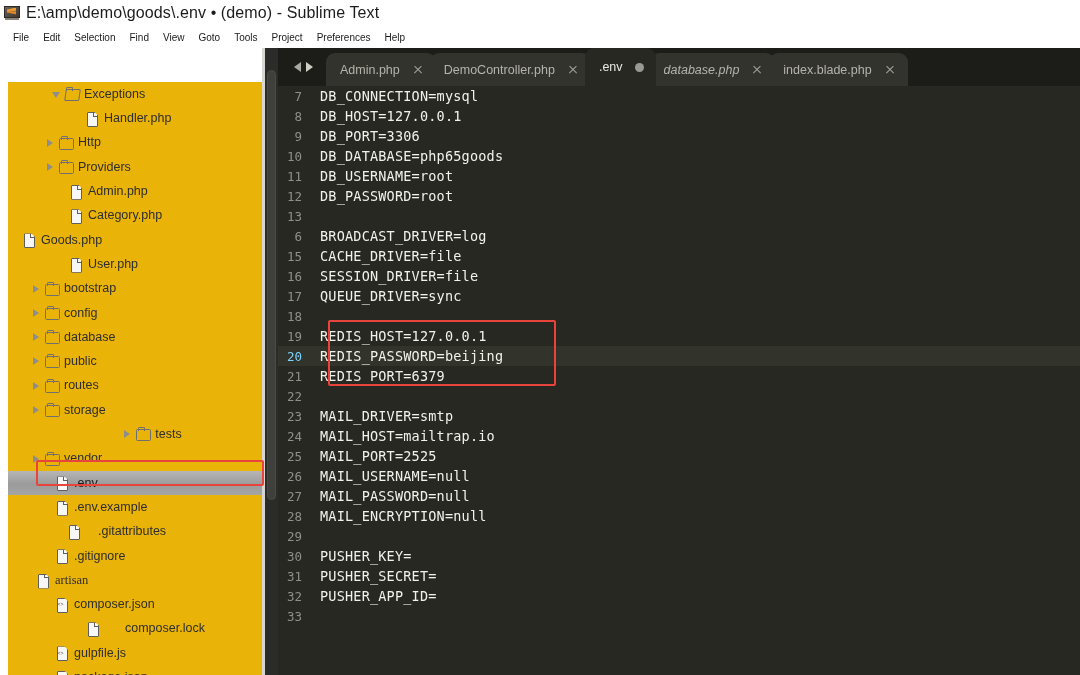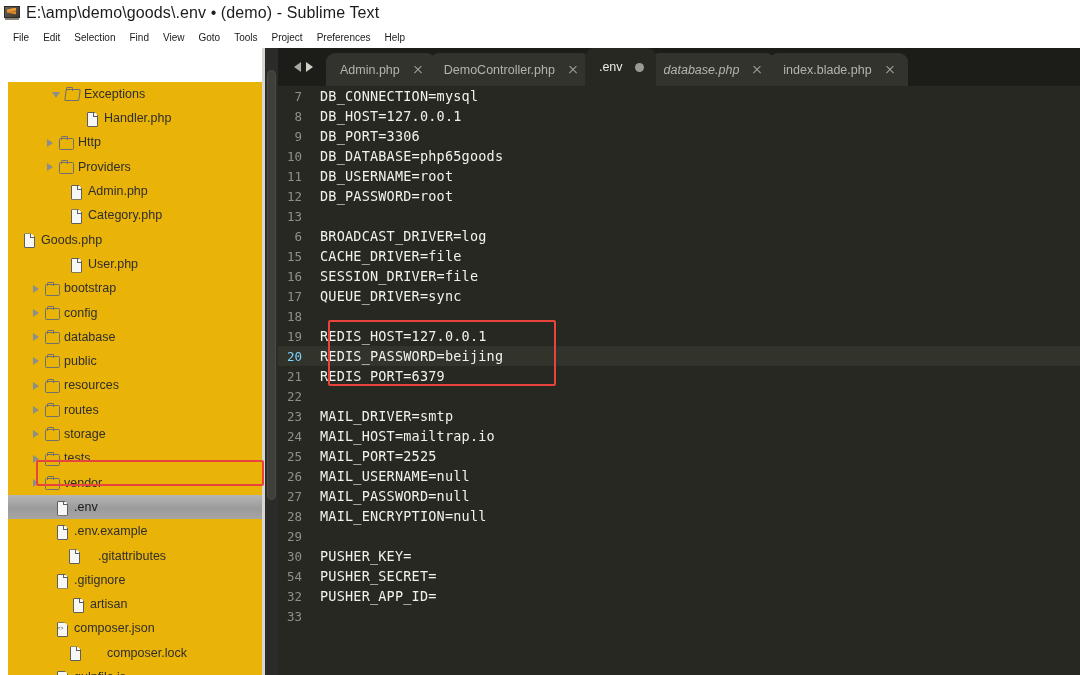--- a/index.html
+++ b/index.html
@@ -315,33 +315,28 @@
           <span class="tree-label">database</span>
         </div>
         <div class="tree-row" style="padding-left: 23px;">
           <span class="arrow closed"></span>
           <span class="ic folder"></span>
           <span class="tree-label">public</span>
         </div>
         <div class="tree-row" style="padding-left: 23px;">
           <span class="arrow closed"></span>
           <span class="ic folder"></span>
-          <span class="tree-label">resources</span>
-        </div>
-        <div class="tree-row" style="padding-left: 23px;">
-          <span class="arrow closed"></span>
-          <span class="ic folder"></span>
           <span class="tree-label">routes</span>
         </div>
         <div class="tree-row" style="padding-left: 23px;">
           <span class="arrow closed"></span>
           <span class="ic folder"></span>
           <span class="tree-label">storage</span>
         </div>
-        <div class="tree-row" style="padding-left: 23px;">
+        <div class="tree-row" style="padding-left: 23px; justify-content: center;">
           <span class="arrow closed"></span>
           <span class="ic folder"></span>
           <span class="tree-label">tests</span>
         </div>
         <div class="tree-row" style="padding-left: 23px;">
           <span class="arrow closed"></span>
           <span class="ic folder"></span>
           <span class="tree-label">vendor</span>
         </div>
         <div class="tree-row selected" style="padding-left: 33px;">
@@ -357,31 +352,31 @@
         <div class="tree-row" style="padding-left: 33px; gap: 12px;">
           <span class="arrow none"></span>
           <span class="ic file"></span>
           <span class="tree-label">.gitattributes</span>
         </div>
         <div class="tree-row" style="padding-left: 33px;">
           <span class="arrow none"></span>
           <span class="ic file"></span>
           <span class="tree-label">.gitignore</span>
         </div>
-        <div class="tree-row" style="padding-left: 49px;">
+        <div class="tree-row" style="padding-left: 14px; font-family: Liberation Serif, serif;">
           <span class="arrow none"></span>
           <span class="ic file"></span>
           <span class="tree-label">artisan</span>
         </div>
         <div class="tree-row" style="padding-left: 33px;">
           <span class="arrow none"></span>
           <span class="ic codefile"></span>
           <span class="tree-label">composer.json</span>
         </div>
-        <div class="tree-row" style="padding-left: 26px; gap: 20px;">
+        <div class="tree-row" style="padding-left: 44px; gap: 20px;">
           <span class="arrow none"></span>
           <span class="ic file"></span>
           <span class="tree-label">composer.lock</span>
         </div>
         <div class="tree-row" style="padding-left: 33px; align-items: center;">
           <span class="arrow none"></span>
           <span class="ic codefile"></span>
           <span class="tree-label">gulpfile.js</span>
         </div>
         <div class="tree-row" style="padding-left: 33px;">
@@ -516,21 +511,21 @@
         </div>
         <div class="code-line">
           <span class="ln">29</span>
           <span class="src"></span>
         </div>
         <div class="code-line">
           <span class="ln">30</span>
           <span class="src">PUSHER_KEY=</span>
         </div>
         <div class="code-line">
-          <span class="ln">54</span>
+          <span class="ln">31</span>
           <span class="src">PUSHER_SECRET=</span>
         </div>
         <div class="code-line">
           <span class="ln">32</span>
           <span class="src">PUSHER_APP_ID=</span>
         </div>
         <div class="code-line">
           <span class="ln">33</span>
           <span class="src"></span>
         </div>

